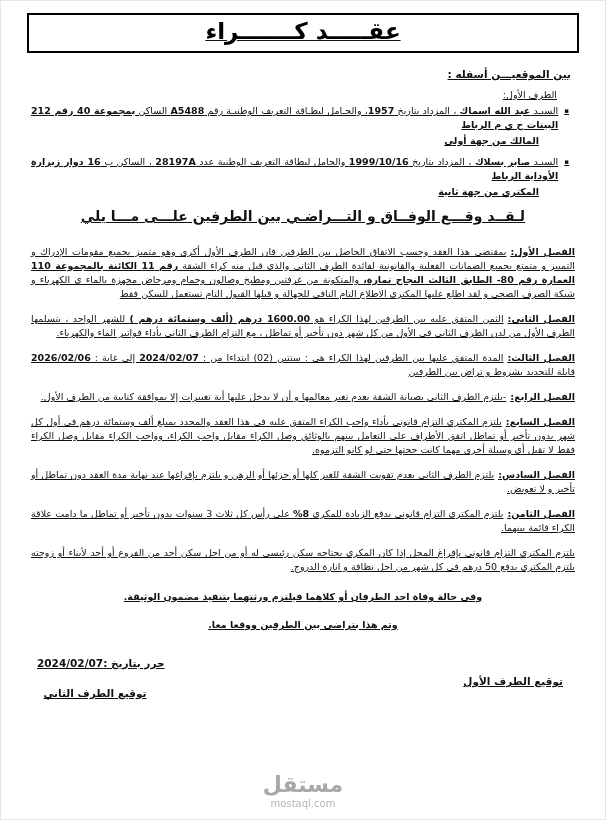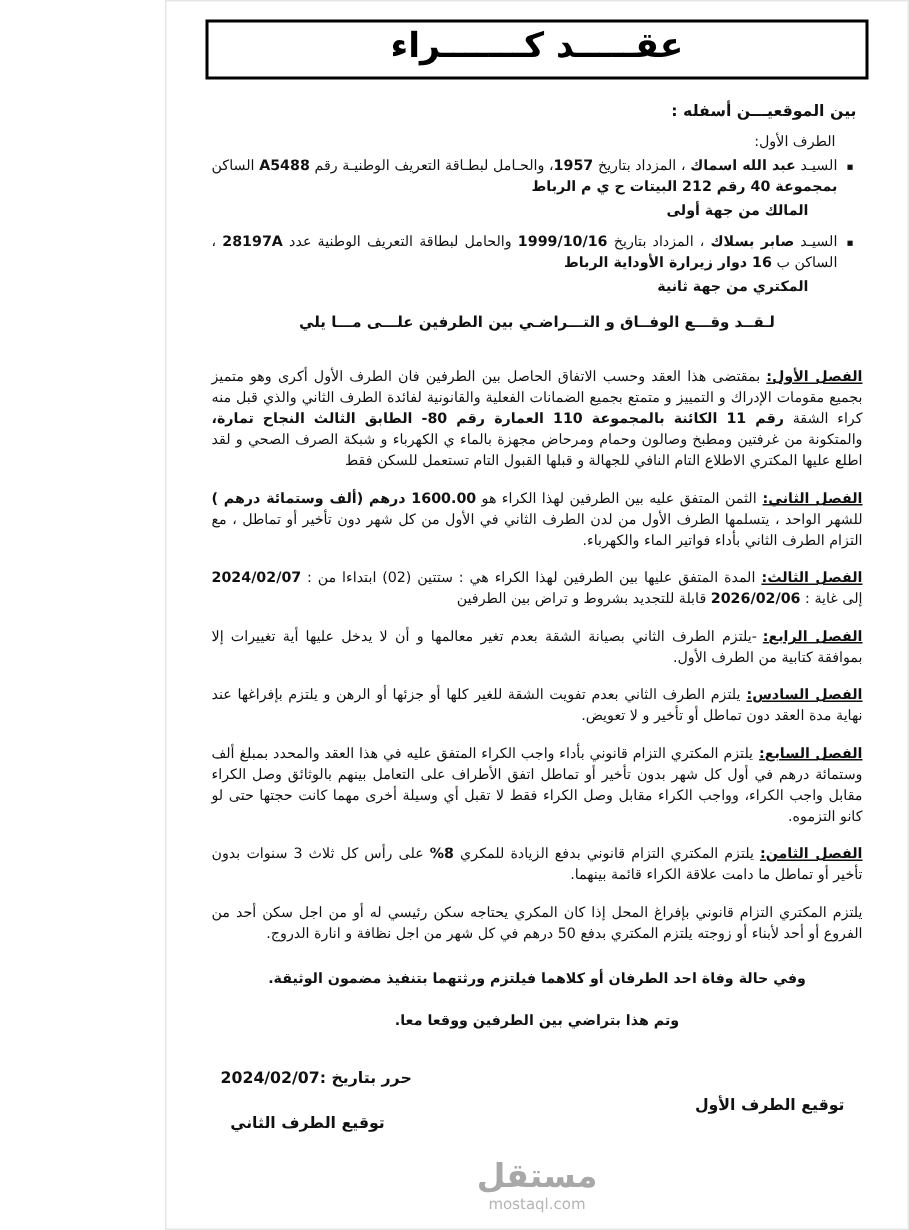--- a/index.html
+++ b/index.html
@@ -1,33 +1,33 @@
 <!DOCTYPE html>
 <html lang="ar" dir="rtl"><head>
 <meta charset="utf-8">
 <style>
   html,body{margin:0;padding:0;background:#ffffff;}
   .page{
-    width:496px;height:820px;background:#fff;position:relative;
+    width:606px;height:820px;background:#fff;position:relative;
     direction:rtl;font-family:"DejaVu Sans",sans-serif;color:#111;
-    box-sizing:border-box;border:1px solid #e6e6e6;overflow:hidden;
+    box-sizing:border-box;border:1px solid #e6e6e6;overflow:hidden;text-decoration:underline;
   }
   .title-box{
     margin:12px 26px 0;border:2px solid #000;padding:3px 0 7px;text-align:center;
   }
   .title{font-size:23px;font-weight:700;color:#000;}
   .content{padding:10px 30px 0;font-size:9.5px;line-height:14px;}
   .intro{font-weight:700;font-size:10.5px;margin:4px 4px 7px 0;}
   .party-label{margin:2px 18px 2px 0;}
   .party-item{display:flex;gap:6px;margin:1px 6px 1px 0;}
   .bullet{font-size:7px;line-height:14px;flex:0 0 auto;}
   .party-text{text-align:justify;flex:1 1 auto;}
   .b{font-weight:700;}
   .party-role{font-weight:700;margin:2px 36px 7px 0;}
-  .agreement{text-align:center;font-weight:700;font-size:10px;margin:10px 0 22px;}
+  .agreement{text-align:center;font-weight:700;font-size:14px;margin:10px 0 22px;}
   .sec{text-align:justify;margin:11px 0 11px;}
   .sec-label{font-weight:700;text-decoration:underline;margin-left:4px;}
   .sec-label:empty{display:none;margin:0;}
   .closing{text-align:center;font-weight:700;margin:16px 0 6px;}
   .closing2{text-align:center;font-weight:700;margin:14px 0 0;}
   .footer{display:flex;justify-content:space-between;margin:24px 12px 0 6px;font-weight:700;font-size:10.5px;}
   .right-col{padding-top:18px;margin-left:48px;}
   .left-col{text-align:right;}
   .sig2{margin-top:16px;margin-right:18px;}
   .watermark{position:absolute;bottom:10px;left:0;right:0;text-align:center;color:#a8a8a8;}
@@ -72,25 +72,25 @@
 
     <p class="sec">
       <span class="sec-label">الفصل الثالث:</span><span class="sec-text"><span>المدة المتفق عليها بين الطرفين لهذا الكراء هي : ستتين (02) ابتداءا من : </span><span class="b">2024/02/07</span><span> إلى غاية : </span><span class="b">2026/02/06</span><span> قابلة للتجديد بشروط و تراض بين الطرفين</span></span>
     </p>
 
     <p class="sec">
       <span class="sec-label">الفصل الرابع:</span><span class="sec-text"><span>-يلتزم الطرف الثاني بصيانة الشقة بعدم تغير معالمها و أن لا يدخل عليها أية تغييرات إلا بموافقة كتابية من الطرف الأول.</span></span>
     </p>
 
     <p class="sec">
-      <span class="sec-label">الفصل السادس:</span><span class="sec-text"><span>يلتزم الطرف الثاني بعدم تفويت الشقة للغير كلها أو جزئها أو الرهن و يلتزم بإفراغها عند نهاية مدة العقد دون تماطل أو تأخير و لا تعويض.</span></span>
+      <span class="sec-label">الفصل السابع:</span><span class="sec-text"><span>يلتزم المكتري التزام قانوني بأداء واجب الكراء المتفق عليه في هذا العقد والمحدد بمبلغ ألف وستمائة درهم في أول كل شهر بدون تأخير أو تماطل اتفق الأطراف على التعامل بينهم بالوثائق وصل الكراء مقابل واجب الكراء، وواجب الكراء مقابل وصل الكراء فقط لا تقبل أي وسيلة أخرى مهما كانت حجتها حتى لو كانو التزموه.</span></span>
     </p>
 
     <p class="sec">
-      <span class="sec-label">الفصل السابع:</span><span class="sec-text"><span>يلتزم المكتري التزام قانوني بأداء واجب الكراء المتفق عليه في هذا العقد والمحدد بمبلغ ألف وستمائة درهم في أول كل شهر بدون تأخير أو تماطل اتفق الأطراف على التعامل بينهم بالوثائق وصل الكراء مقابل واجب الكراء، وواجب الكراء مقابل وصل الكراء فقط لا تقبل أي وسيلة أخرى مهما كانت حجتها حتى لو كانو التزموه.</span></span>
+      <span class="sec-label">الفصل السادس:</span><span class="sec-text"><span>يلتزم الطرف الثاني بعدم تفويت الشقة للغير كلها أو جزئها أو الرهن و يلتزم بإفراغها عند نهاية مدة العقد دون تماطل أو تأخير و لا تعويض.</span></span>
     </p>
 
     <p class="sec">
       <span class="sec-label">الفصل الثامن:</span><span class="sec-text"><span>يلتزم المكتري التزام قانوني بدفع الزيادة للمكري </span><span class="b">8%</span><span> على رأس كل ثلاث 3 سنوات بدون تأخير أو تماطل ما دامت علاقة الكراء قائمة بينهما.</span></span>
     </p>
 
     <p class="sec">
       <span class="sec-text"><span>يلتزم المكتري التزام قانوني بإفراغ المحل إذا كان المكري يحتاجه سكن رئيسي له أو من اجل سكن أحد من الفروع أو أحد لأبناء أو زوجته يلتزم المكتري بدفع 50 درهم في كل شهر من اجل نظافة و انارة الدروج.</span></span>
     </p>
 

